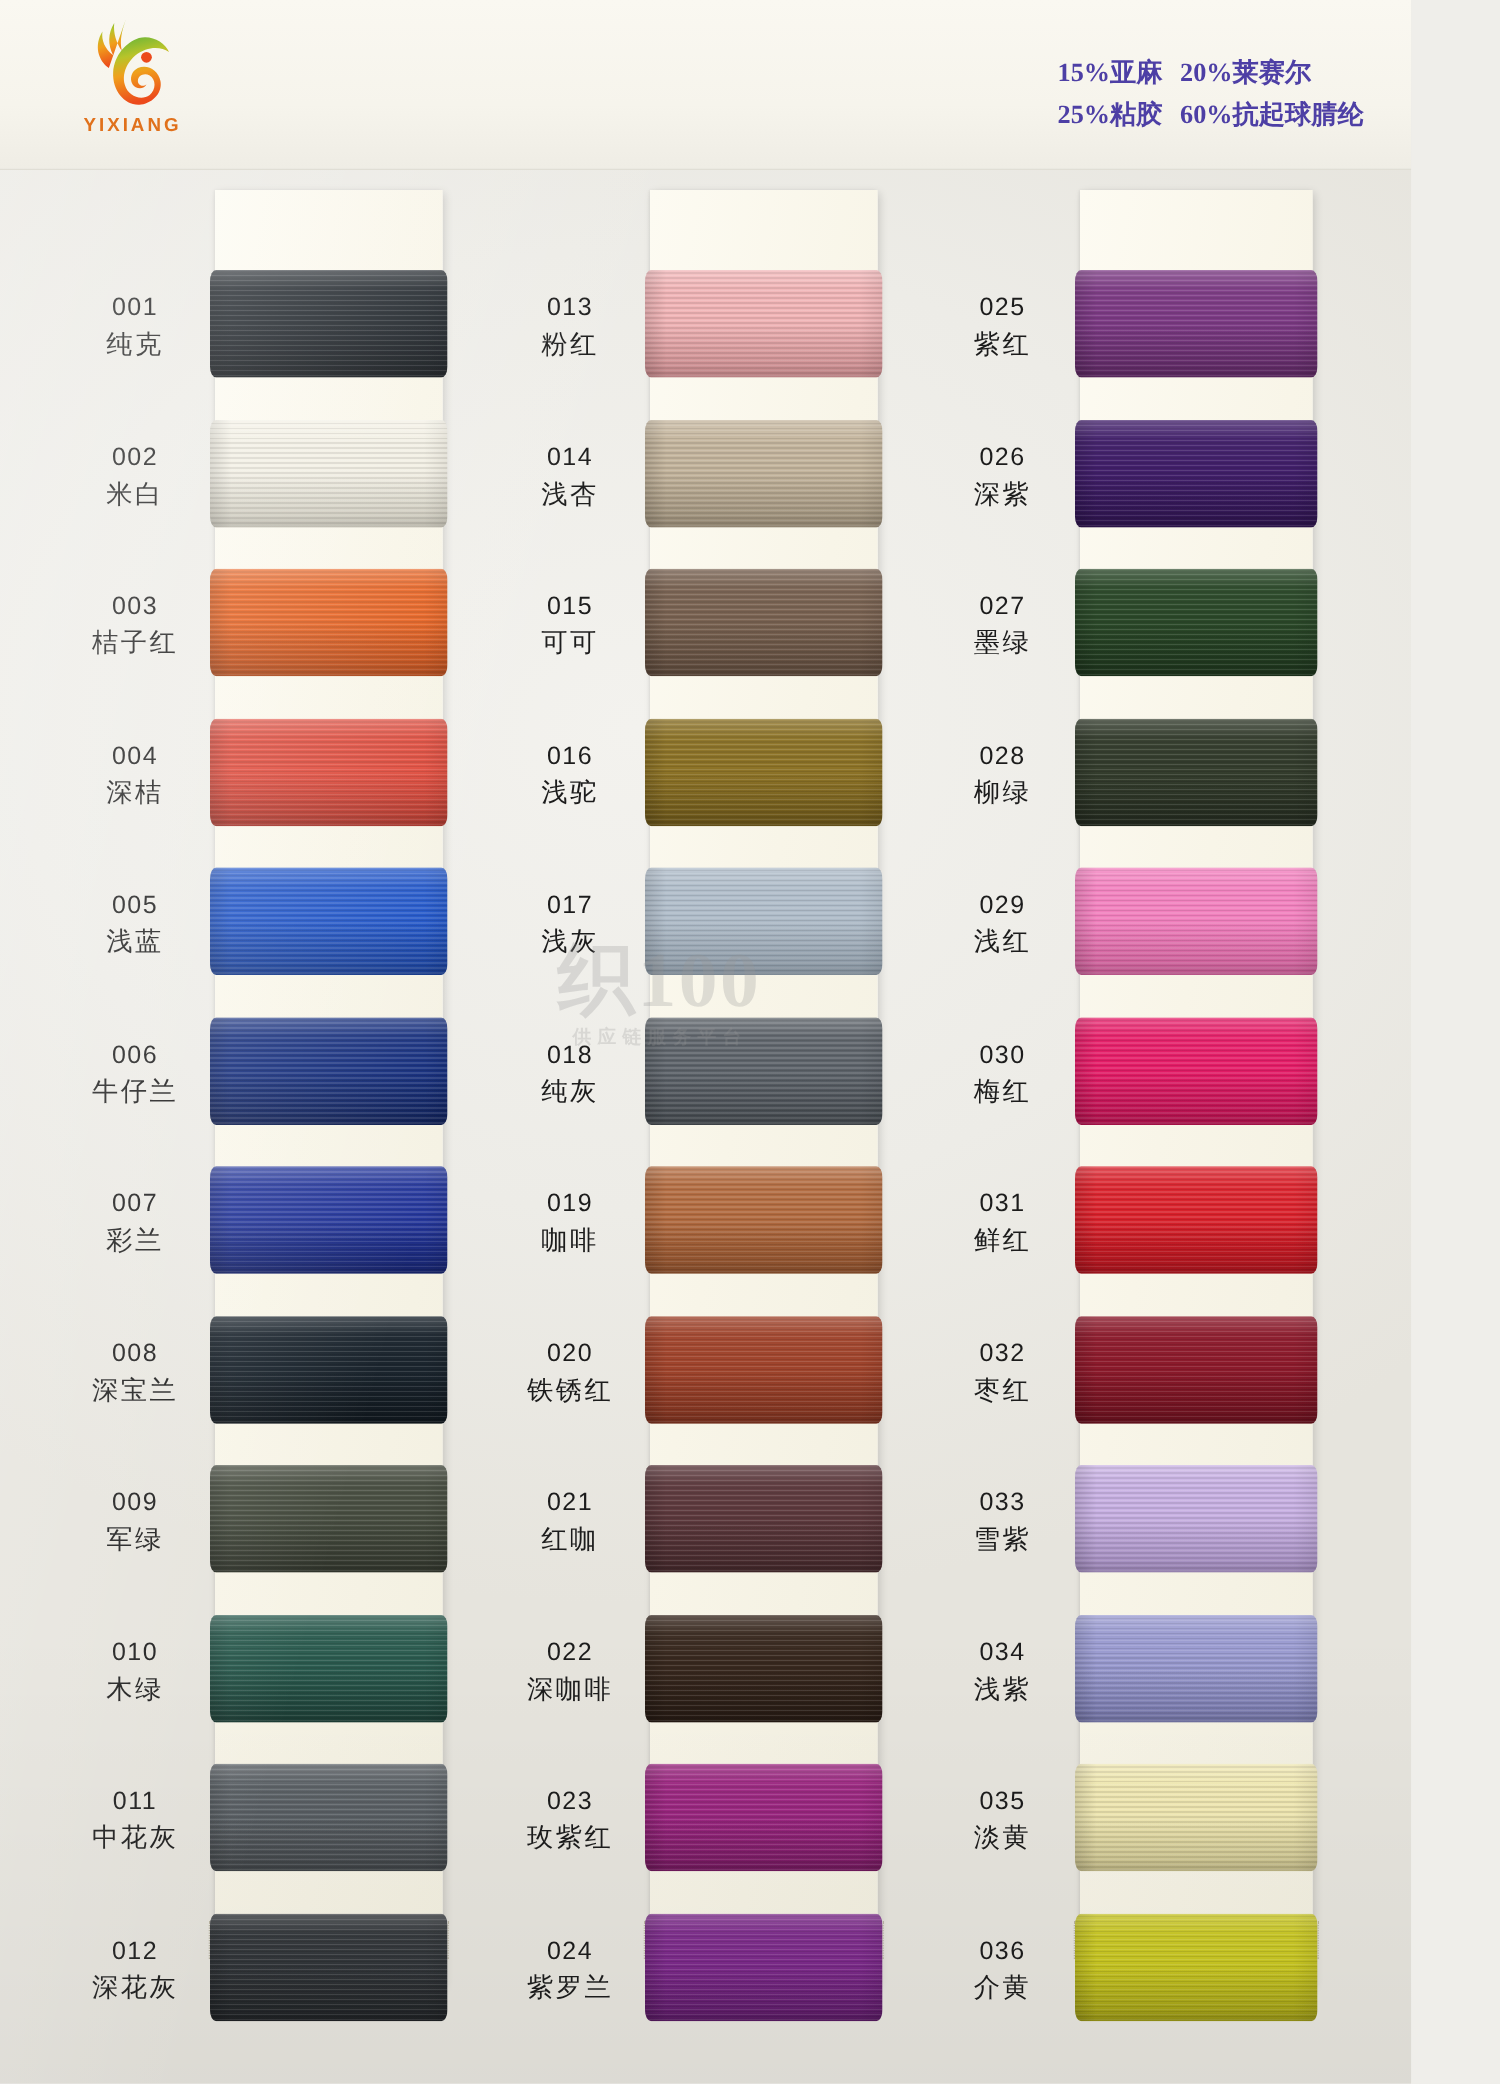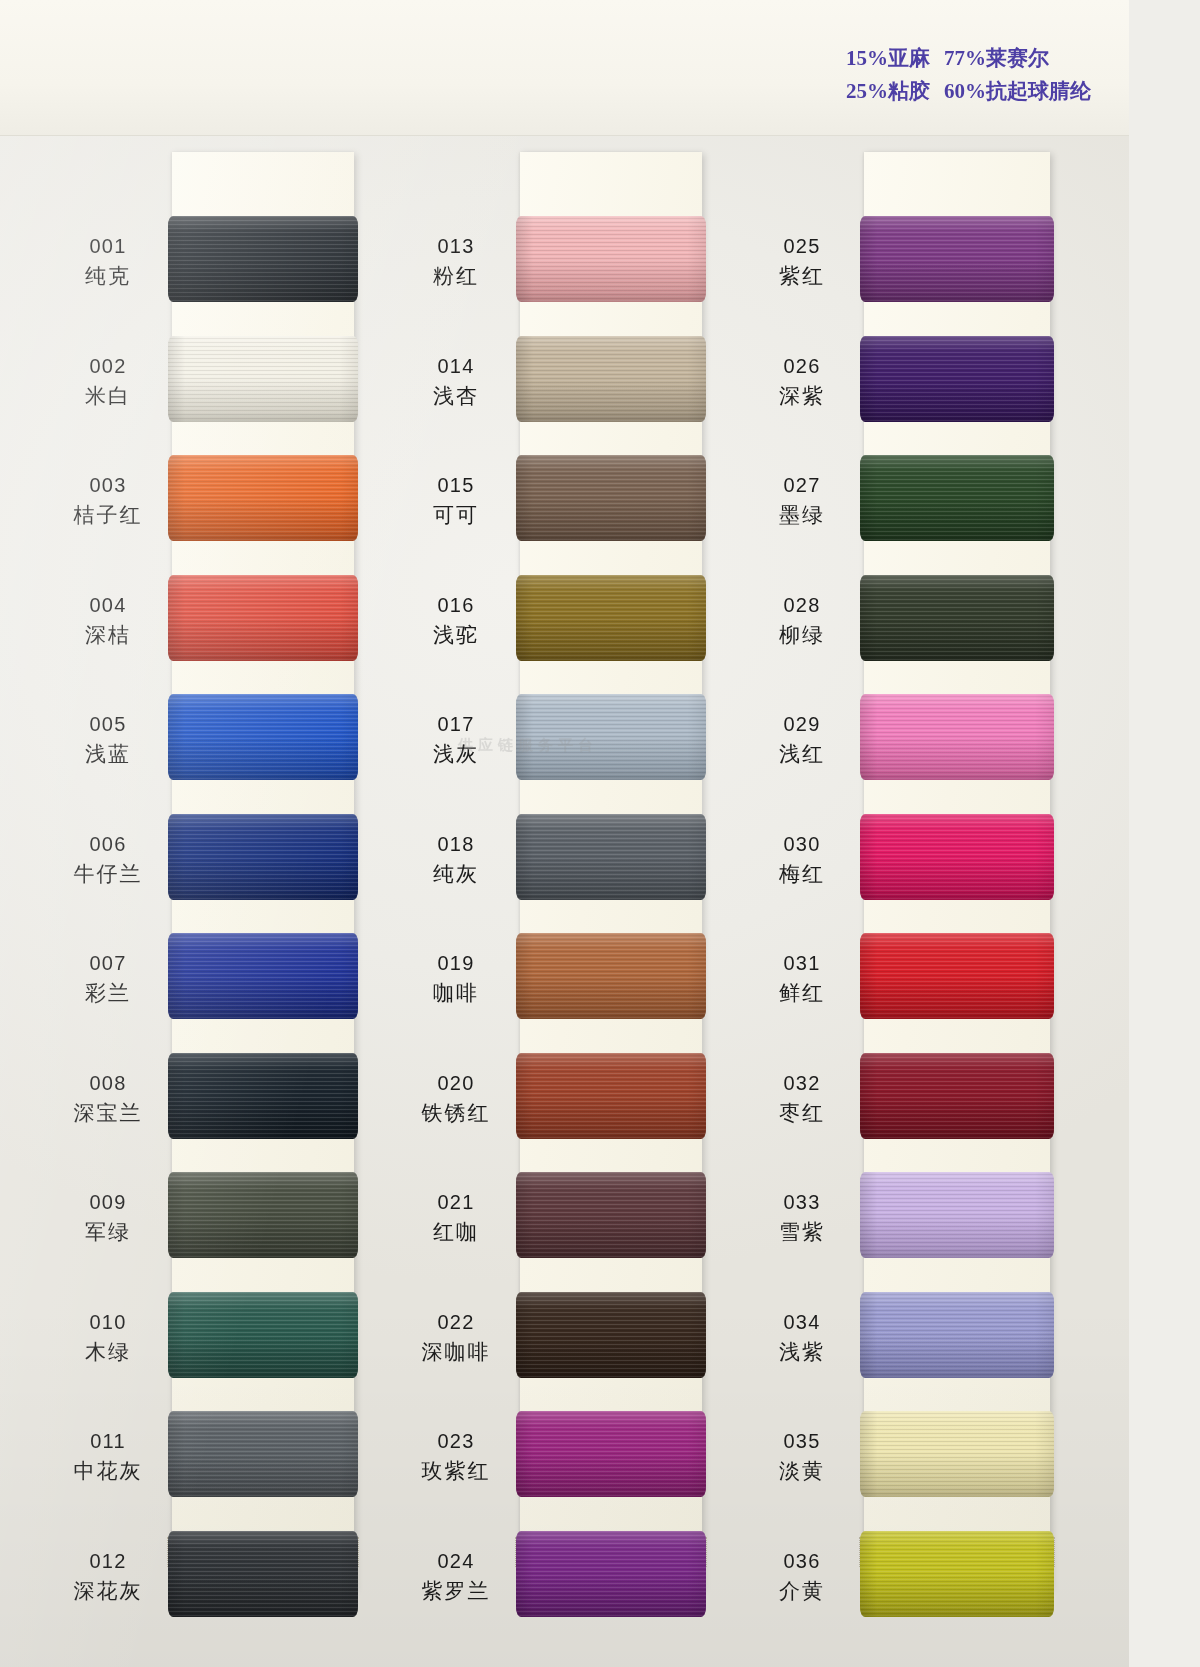--- a/index.html
+++ b/index.html
@@ -229,33 +229,53 @@
     color: rgba(150,150,150,.26);
   }
 </style>
 </head>
 <body>
 
 <div id="card">
 
   <div class="header">
 
+    <div class="logo-wrap">
+      <svg class="logo-mark" viewBox="0 0 100 100">
+        <defs>
+          <linearGradient id="flameGrad" x1="0" y1="0" x2="0.2" y2="1">
+            <stop offset="0%" stop-color="#5fb33a"></stop>
+            <stop offset="32%" stop-color="#b7c42a"></stop>
+            <stop offset="58%" stop-color="#f0a01c"></stop>
+            <stop offset="100%" stop-color="#ec4a1b"></stop>
+          </linearGradient>
+        </defs>
+        <path d="M44 8 C40 20 38 28 40 38 C35 30 32 22 33 12 C27 22 27 32 32 42 C24 36 21 28 22 20 C14 33 18 47 28 54 Z" fill="url(#flameGrad)"></path>
+        <path d="M56 26 C44 30 33 42 32 58 C31 76 44 90 58 88 C70 86 78 76 76 66 C74 56 64 50 55 54
+                 C49 57 47 64 50 69 C53 74 61 74 63 69 C60 72 55 70 55 66 C55 61 61 58 66 61
+                 C72 65 72 74 66 79 C58 85 46 80 43 70 C39 57 48 42 62 37 C70 34 78 35 84 39
+                 C80 30 68 23 56 26 Z" fill="url(#flameGrad)"></path>
+        <circle cx="63" cy="44" r="5" fill="#ec4a1b"></circle>
+      </svg>
+      <div class="logo-text">YIXIANG</div>
+    </div>
 
 
     <div class="comp">
       <div>
-        <span>15%亚麻</span><span class="c-gap"></span><span>77%莱赛尔</span>
+        <span>15%亚麻</span><span class="c-gap"></span><span>20%莱赛尔</span>
       </div>
       <div>
         <span>25%粘胶</span><span class="c-gap"></span><span>60%抗起球腈纶</span>
       </div>
     </div>
   </div>
 
   <div class="watermark">
+    <span>织100</span>
     <span class="wm-sub">供应链服务平台</span>
   </div>
 
   <div class="col" id="col-1">
     <div class="strip">
       <div class="notch"></div>
       <div class="notch right"></div>
     </div>
   <div class="row" style="top: 54px;">
         <div class="label">

